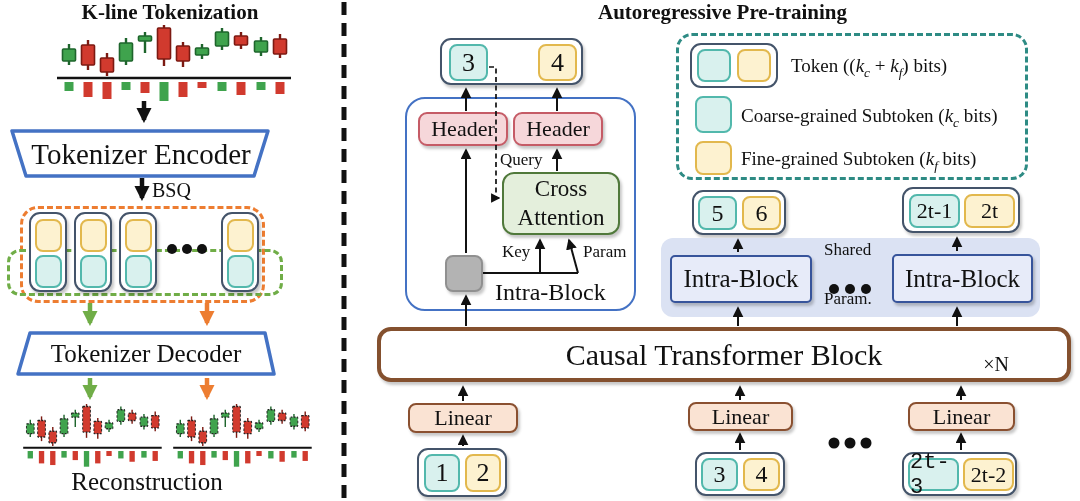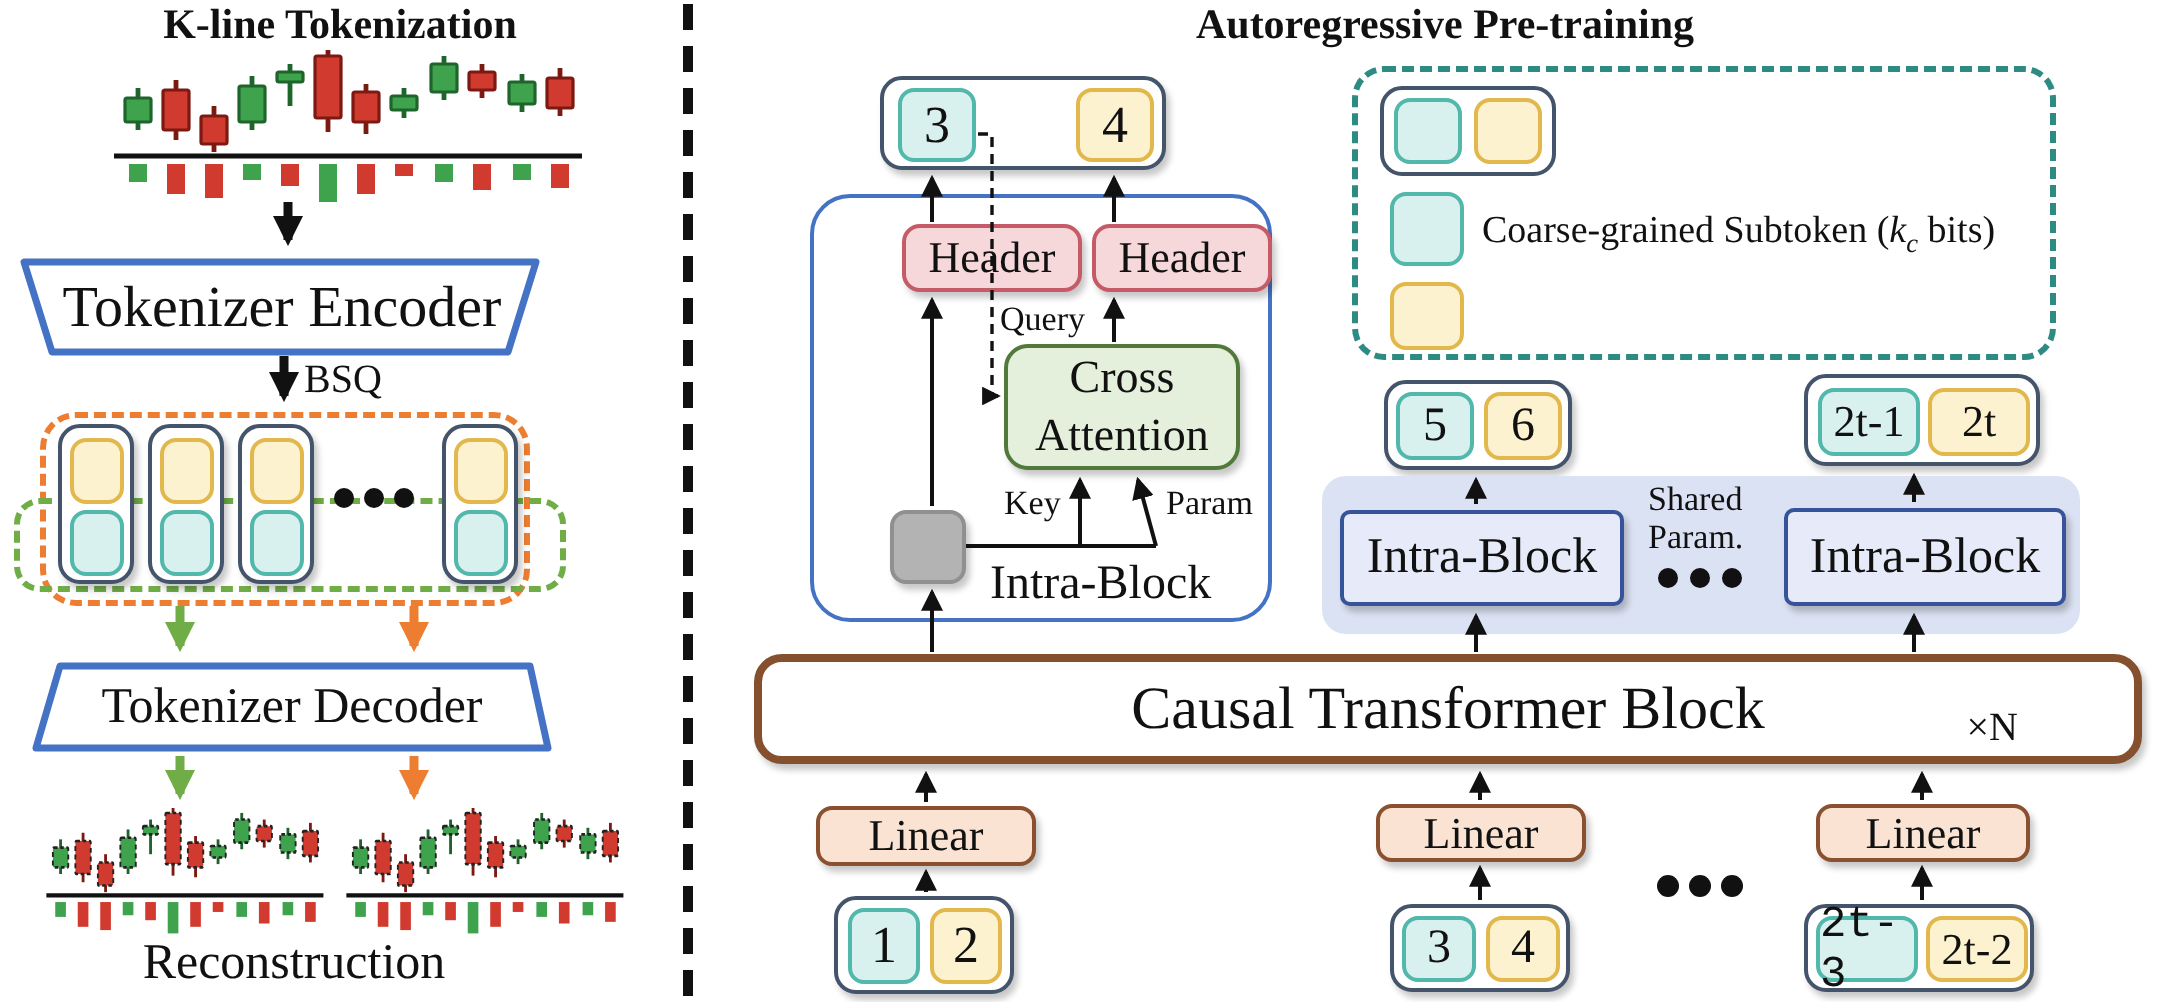--- a/index.html
+++ b/index.html
@@ -7,21 +7,21 @@
           font-family:"Liberation Serif","DejaVu Serif",serif;color:#111;}
   .abs{position:absolute;box-sizing:border-box;}
   .ctr{display:flex;align-items:center;justify-content:center;text-align:center;}
   .title{font-weight:bold;font-size:21px;}
   .shadow{box-shadow:2px 3px 3px rgba(0,0,0,.22);}
   
   .pair{background:#fff;border:2.5px solid var(--token-border);border-radius:11px;}
   .subtok{position:absolute;box-sizing:border-box;border-radius:8px;display:flex;align-items:center;justify-content:center;}
   .subtok.coarse{background:var(--coarse-fill);border:2px solid var(--coarse-border);}
   .subtok.fine{background:var(--fine-fill);border:2px solid var(--fine-border);}
-  .header-box{background:var(--header-fill);border:2.5px solid var(--header-border);border-radius:9px;font-size:22px;margin-left:33px;}
+  .header-box{background:var(--header-fill);border:2.5px solid var(--header-border);border-radius:9px;font-size:22px;}
   .linear-box{background:var(--linear-fill);border:2.5px solid var(--linear-border);border-radius:8px;font-size:22px;}
   .intra-box{background:var(--intra-fill);border:2.5px solid var(--intra-border);border-radius:5px;font-size:25px;}
   .small-label{font-size:17px;}
   sub{font-size:70%;}
   svg{position:absolute;overflow:visible;}
   #overlay{left:0;top:0;z-index:40;pointer-events:none;}
 </style>
 </head>
 <body>
 
@@ -197,40 +197,42 @@
   <div class="abs small-label" style="left:502px;top:242px;">Key</div>
   <div class="abs small-label" style="left:583px;top:242px;">Param</div>
   <div class="abs shadow" style="left:445px;top:255px;width:38px;height:37px;background:var(--gray-fill);border:2px solid var(--gray-border);border-radius:8px;"></div>
   <div class="abs" style="left:495px;top:279px;font-size:24px;">Intra-Block</div>
 
   <div class="abs" style="left:676px;top:33px;width:352px;height:147px;border:3px dashed var(--legend-border);border-radius:16px;">
     <div class="abs pair" style="left:11px;top:7px;width:88px;height:45px;">
       <div class="subtok coarse" style="left:5px;top:4px;width:34px;height:33px;"></div>
       <div class="subtok fine" style="left:45px;top:4px;width:34px;height:33px;"></div>
     </div>
+    <div class="abs" style="left:112px;top:19px;font-size:19px;"><span>Token ((</span><span style="font-style: italic;">k</span><sub style="font-style: italic;">c</sub><span> + </span><span style="font-style: italic;">k</span><sub style="font-style: italic;">f</sub><span>) bits)</span></div>
     <div class="subtok coarse" style="left:16px;top:60px;width:37px;height:37px;"></div>
     <div class="abs" style="left:62px;top:69px;font-size:19px;"><span>Coarse-grained Subtoken (</span><span style="font-style: italic;">k</span><sub style="font-style: italic;">c</sub><span> bits)</span></div>
     <div class="subtok fine" style="left:16px;top:105px;width:37px;height:34px;"></div>
+    <div class="abs" style="left:62px;top:112px;font-size:19px;"><span>Fine-grained Subtoken (</span><span style="font-style: italic;">k</span><sub style="font-style: italic;">f</sub><span> bits)</span></div>
   </div>
 
   <div class="abs pair shadow" style="left:692px;top:190px;width:94px;height:45px;">
     <div class="subtok coarse" style="left:4px;top:4px;width:39px;height:34px;font-size:24px;">5</div>
     <div class="subtok fine" style="left:48px;top:4px;width:39px;height:34px;font-size:24px;">6</div>
   </div>
   <div class="abs pair shadow" style="left:902px;top:187px;width:118px;height:46px;">
     <div class="subtok coarse" style="left:5px;top:5px;width:51px;height:34px;font-size:22px;">2t-1</div>
     <div class="subtok fine" style="left:60px;top:5px;width:51px;height:34px;font-size:22px;">2t</div>
   </div>
 
   <div class="abs" style="left:661px;top:238px;width:379px;height:79px;background:var(--lavender-fill);border-radius:12px;"></div>
   <div class="abs ctr intra-box shadow" style="left:670px;top:255px;width:142px;height:48px;">Intra-Block</div>
   <div class="abs ctr intra-box shadow" style="left:892px;top:254px;width:141px;height:49px;">Intra-Block</div>
   <div class="abs" style="left:824px;top:241px;width:62px;font-size:17px;line-height:1.1;">
     <span style="display:block;">Shared</span>
-    <span style="display:block;">Param.</span>
+    <span style="display:block;margin-top:30px;">Param.</span>
   </div>
 
   <div class="abs shadow" style="left:377px;top:327px;width:694px;height:55px;background:#fff;border:4px solid var(--causal-border);border-radius:14px;">
     <div class="abs ctr" style="left:0;top:0;width:100%;height:100%;font-size:30px;">Causal Transformer Block</div>
     <div class="abs" style="right:58px;top:22px;font-size:20px;">×N</div>
   </div>
 
   <div class="abs ctr linear-box shadow" style="left:408px;top:403px;width:110px;height:30px;">Linear</div>
   <div class="abs ctr linear-box shadow" style="left:688px;top:402px;width:105px;height:29px;">Linear</div>
   <div class="abs ctr linear-box shadow" style="left:908px;top:402px;width:107px;height:29px;">Linear</div>

